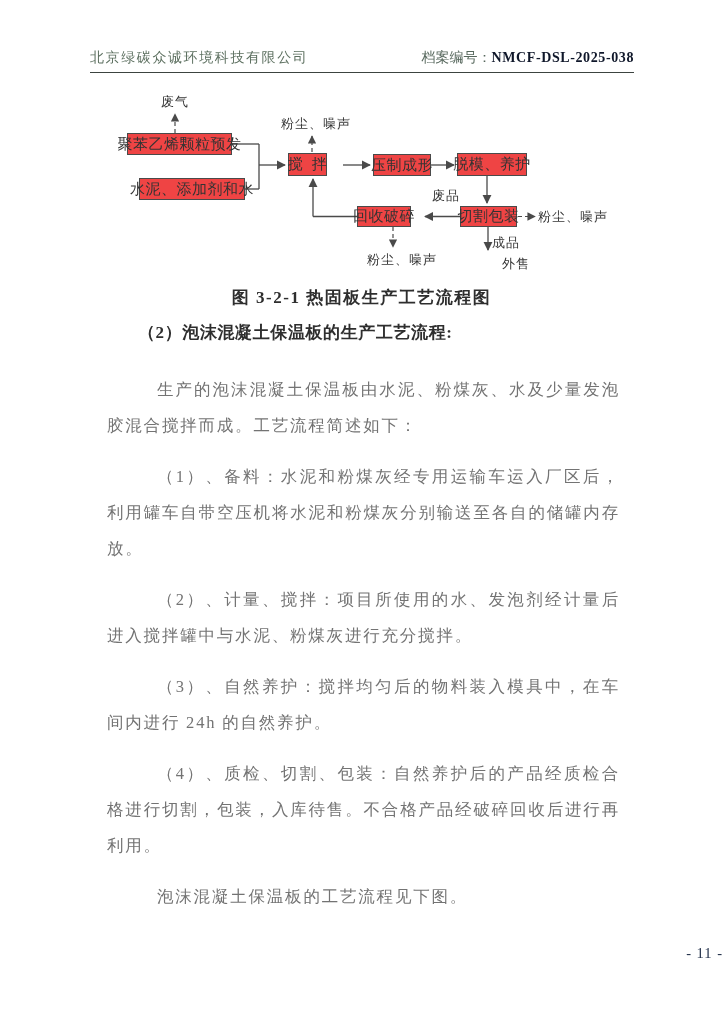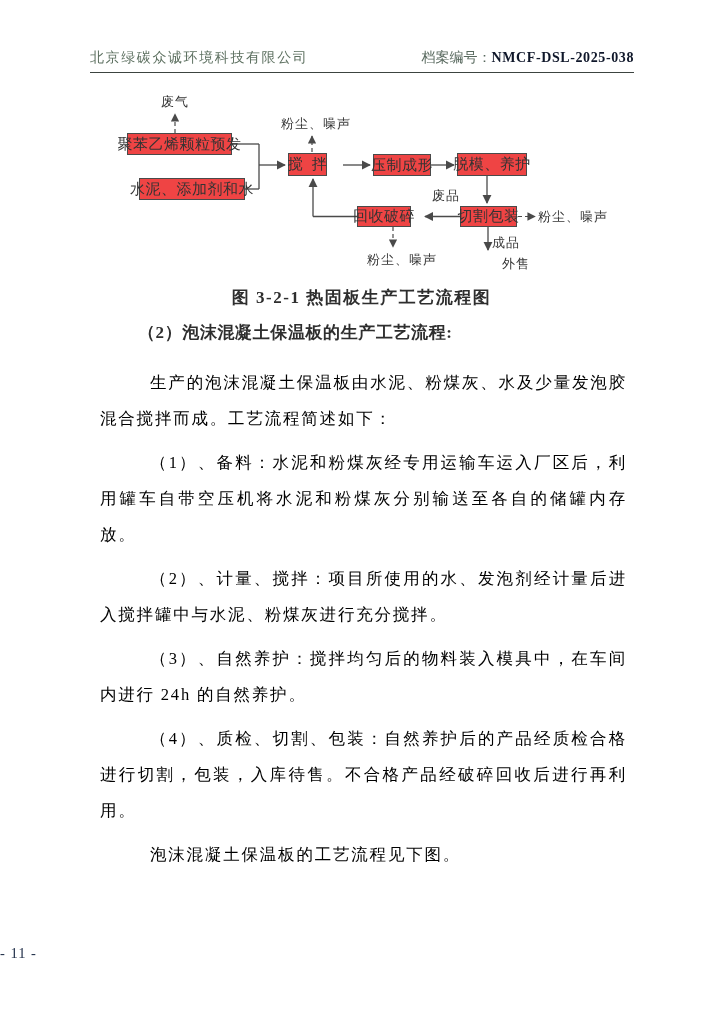--- a/index.html
+++ b/index.html
@@ -43,28 +43,28 @@
     text-align:center;font-weight:bold;font-size:17px;
     letter-spacing:1.5px;color:#2e2e2e;
   }
   .heading{
     position:absolute;top:321px;left:92px;right:88px;
     font-weight:bold;font-size:17px;letter-spacing:0.6px;
     text-indent:46px;color:#2e2e2e;
   }
   .body-text{position:absolute;top:357px;left:92px;width:543px;}
   .body-text p{
-    margin:8px;font-size:16.5px;line-height:36px;
+    margin:15px;font-size:16.5px;line-height:36px;
     letter-spacing:1.8px;text-align:justify;
-    text-indent:50px;color:#000000;
+    text-indent:50px;color:#737373;
   }
   
   .footer{
     position:absolute;top:945px;left:0;right:0;
-    text-align:left;font-size:14.5px;letter-spacing:1px;
+    text-align:right;font-size:14.5px;letter-spacing:1px;
     color:#22304a;
   }
 </style>
 </head>
 <body>
 
 <div class="page">
 
   <div class="header">
     <span class="company">北京绿碳众诚环境科技有限公司</span>

